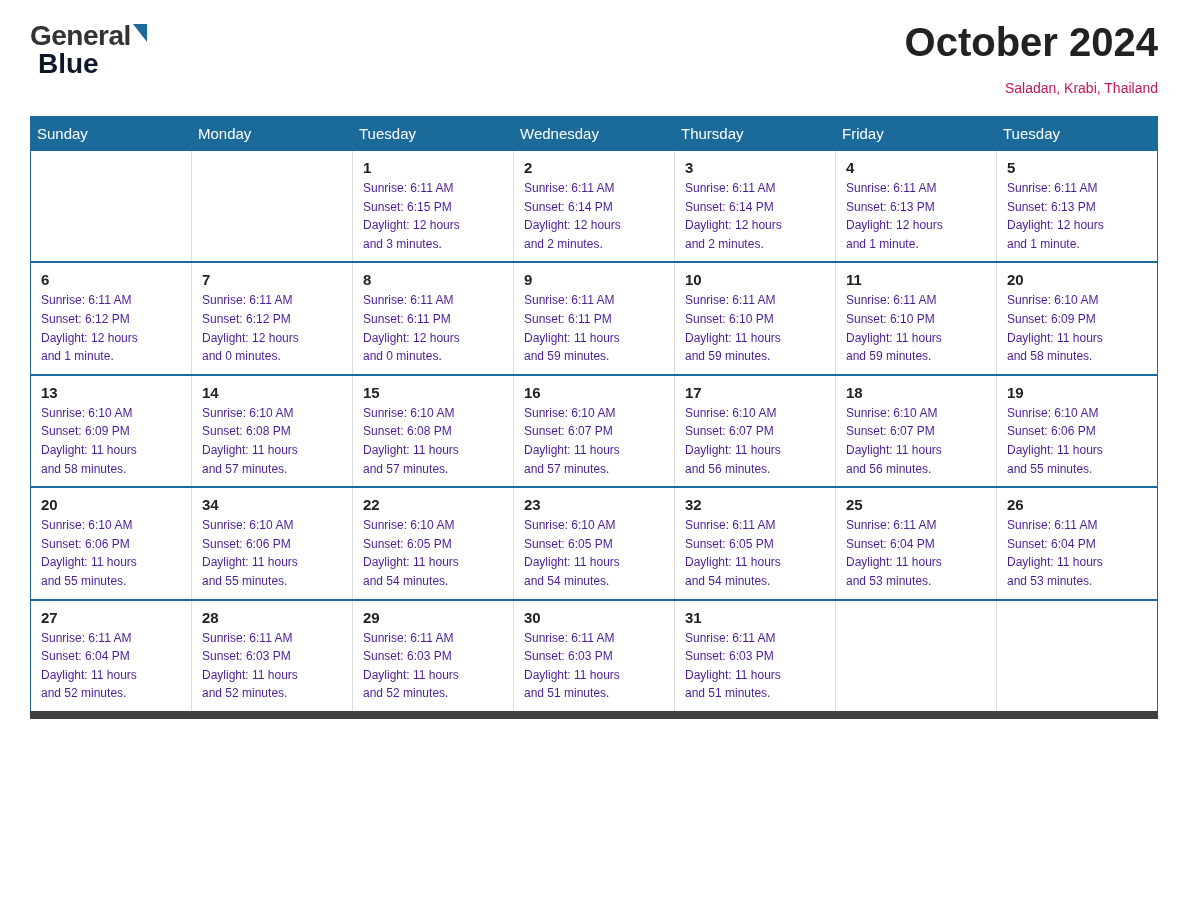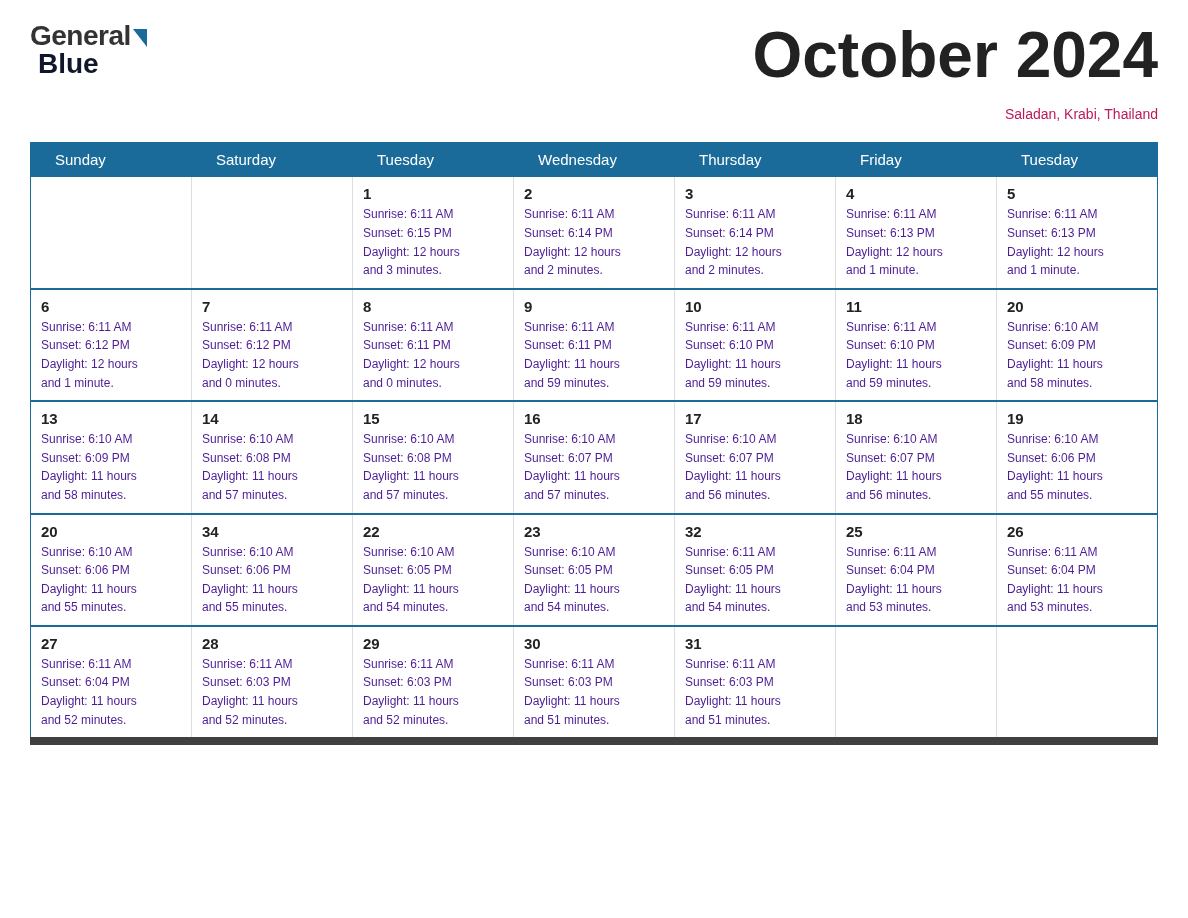--- a/index.html
+++ b/index.html
@@ -16,21 +16,20 @@
       align-items: flex-start;
       margin-bottom: 20px;
     }
     .logo {
       display: flex;
       flex-direction: column;
       align-items: flex-start;
     }
     .logo-top {
       display: flex;
-      align-items: center;
     }
     .logo-general {
       font-size: 28px;
       font-weight: bold;
       color: #333;
       letter-spacing: -0.5px;
     }
     .logo-arrow {
       width: 0;
       height: 0;
@@ -42,21 +41,21 @@
     .logo-blue {
       font-size: 28px;
       font-weight: bold;
       color: #0f172a;
       margin-left: 4px;
     }
     .title-block {
       text-align: right;
     }
     .month-title {
-      font-size: 64px;
+      font-size: 40px;
       font-weight: bold;
       color: #222;
       line-height: 1.1;
     }
     .location {
       font-size: 14px;
       color: #be185d;
       margin-top: 16px;
     }
     table {
@@ -64,21 +63,21 @@
       border-collapse: collapse;
       table-layout: fixed;
     }
     thead tr {
       background-color: #1a6b9a;
     }
     thead th {
       color: #fff;
       font-size: 15px;
       font-weight: normal;
-      padding: 8px 24px;
+      padding: 8px 6px;
       text-align: left;
       border: 1px solid #1a6b9a;
     }
     tbody tr {
       border-bottom: 2px solid #1a6b9a;
     }
     tbody td {
       vertical-align: top;
       padding: 8px 10px;
       font-size: 12.5px;
@@ -129,21 +128,21 @@
   <div class="title-block">
     <div class="month-title">October 2024</div>
     <div class="location">Saladan, Krabi, Thailand</div>
   </div>
 </div>
 
 <table>
   <thead>
     <tr>
     <th>Sunday</th>
-        <th>Saturday</th>
+        <th>Monday</th>
         <th>Tuesday</th>
         <th>Wednesday</th>
         <th>Thursday</th>
         <th>Friday</th>
         <th>Tuesday</th>
       </tr>
   </thead>
   <tbody>
   <tr>
         <td class="empty-cell"></td>

